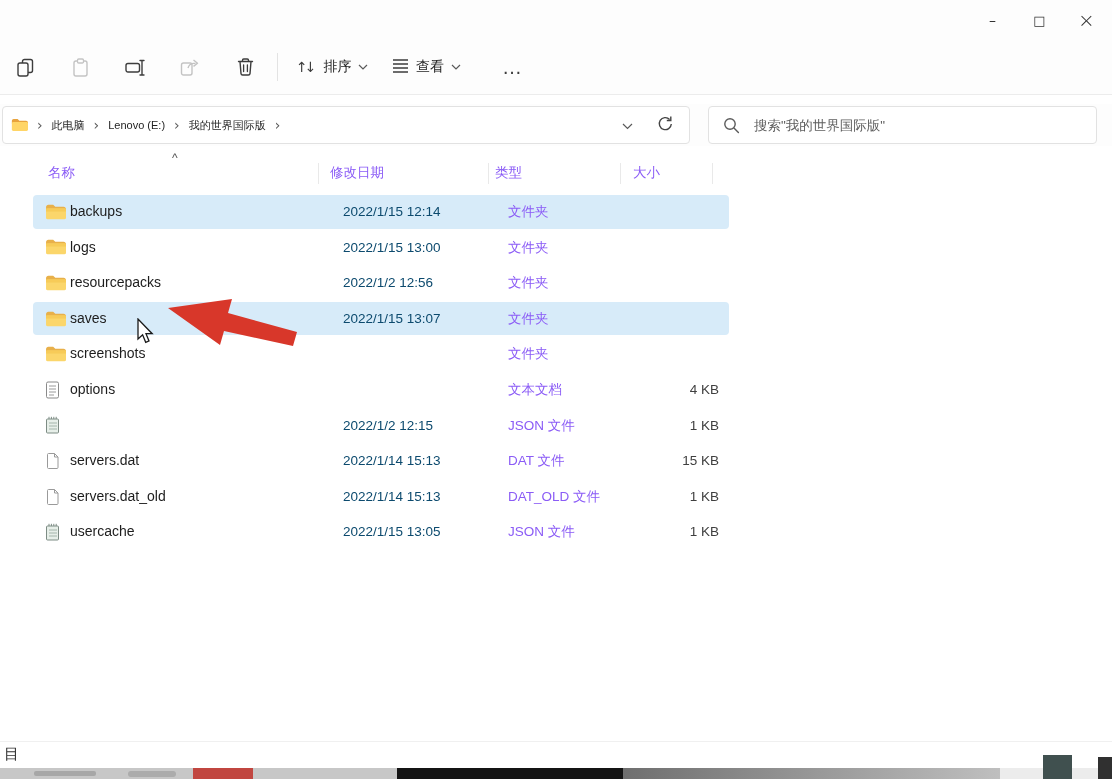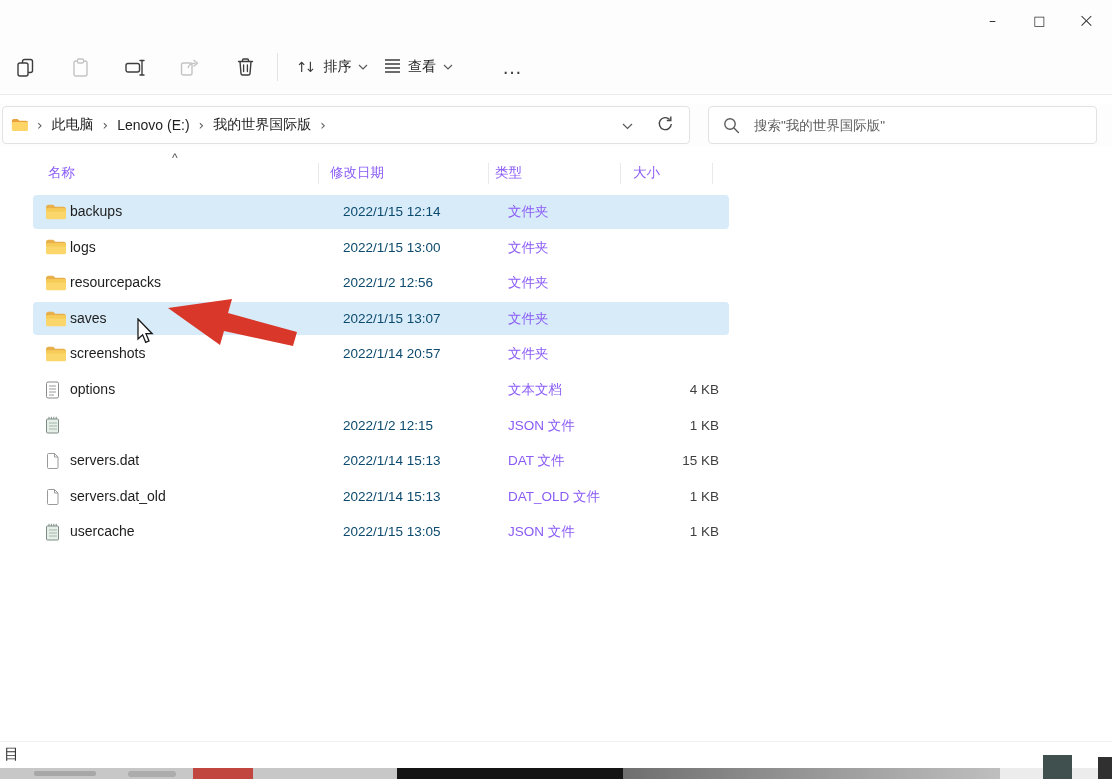--- a/index.html
+++ b/index.html
@@ -31,21 +31,21 @@
     display:flex;align-items:center;gap:7px;font-size:14px;color:#232323;border-radius:4px;padding:0 4px;}
   .sort-arrows{font-family:"DejaVu Sans",sans-serif;font-size:14px;letter-spacing:-3px;color:#3d3d3d;padding-right:3px;}
   .chev{display:block;}
 
   
   .addr-row{left:0;top:104px;width:1112px;height:42px;background:#fdfdfd;}
   .bc-box{position:absolute;left:2px;top:2px;width:688px;height:38px;background:#fff;
     border:1px solid #e2e2e2;border-radius:4px;display:flex;align-items:center;padding-left:8px;box-sizing:border-box;}
   .bc-folder{flex:0 0 auto;display:flex;align-items:center;}
   .bc-sep{color:#5a5a5a;font-size:14px;margin:0 9px;font-family:"DejaVu Sans",sans-serif;}
-  .bc-item{font-size:14px;color:#1f1f1f;white-space:nowrap;}
+  .bc-item{font-size:11px;color:#1f1f1f;white-space:nowrap;}
   .bc-right{position:absolute;right:0;top:0;height:100%;display:flex;align-items:center;gap:14px;padding-right:12px;}
   .bc-drop,.bc-refresh{border:none;background:transparent;display:flex;align-items:center;justify-content:center;width:24px;height:24px;padding:0;}
 
   .search-box{position:absolute;left:708px;top:2px;width:389px;height:38px;background:#fff;
     border:1px solid #e2e2e2;border-radius:4px;display:flex;align-items:center;box-sizing:border-box;}
   .search-icon{margin:0 12px 0 14px;display:flex;align-items:center;}
   .search-input{border:none;outline:none;background:transparent;flex:1;font-size:13.5px;
     font-family:"Liberation Sans","DejaVu Sans",sans-serif;color:#1b1b1b;}
   .search-input::placeholder{color:#5e5e5e;opacity:1;}
 
@@ -152,21 +152,21 @@
   <button class="tool-text-btn" style="left:292px;">
     <span class="sort-arrows">↑↓</span>
     <span>排序</span>
     <span>
         <svg class="chev" width="10" height="6" viewBox="0 0 10 6" fill="none">
           <path d="M1 1l4 4 4-4" stroke="#5a5a5a" stroke-width="1.2"></path>
         </svg>
       </span>
   </button>
 
-  <button class="tool-text-btn" style="left:380px;">
+  <button class="tool-text-btn" style="left:388px;">
     <span><svg width="17" height="15" viewBox="0 0 17 15" fill="none">
           <path d="M1 2h15M1 6h15M1 10h15M1 14h15" stroke="#3d3d3d" stroke-width="1.4"></path>
         </svg></span>
     <span>查看</span>
     <span>
         <svg class="chev" width="10" height="6" viewBox="0 0 10 6" fill="none">
           <path d="M1 1l4 4 4-4" stroke="#5a5a5a" stroke-width="1.2"></path>
         </svg>
       </span>
   </button>
@@ -291,21 +291,20 @@
     <div class="row">
       <div class="rowbg"></div>
       <span class="ficon">
         <svg width="21" height="17" viewBox="0 0 20 16">
           <path d="M1 3.2C1 2 2 1 3.2 1h4.6l2 2h7.9c1.3 0 2.3 1 2.3 2.2v1H1V3.2z" fill="#e8b04a"></path>
           <rect x="1" y="4.6" width="19" height="10.4" rx="1.6" fill="#fbd66b"></rect>
           <rect x="1" y="4.6" width="19" height="3" fill="#f7cb58"></rect>
         </svg>
       </span>
       <span class="c-name">screenshots</span>
-      <span class="c-date">2022/1/14 20:57</span>
       <span class="c-type">文件夹</span>
       <span class="c-size"></span>
     </div>
     <div class="row">
       <div class="rowbg"></div>
       <span class="ficon">
         <svg width="15" height="18" viewBox="0 0 15 18">
           <rect x="1.5" y="1" width="12" height="16" rx="1.5" fill="#fff" stroke="#8a8a8a" stroke-width="1"></rect>
           <path d="M4 5h7M4 8h7M4 11h7M4 14h5" stroke="#9a9a9a" stroke-width="1"></path>
         </svg>

